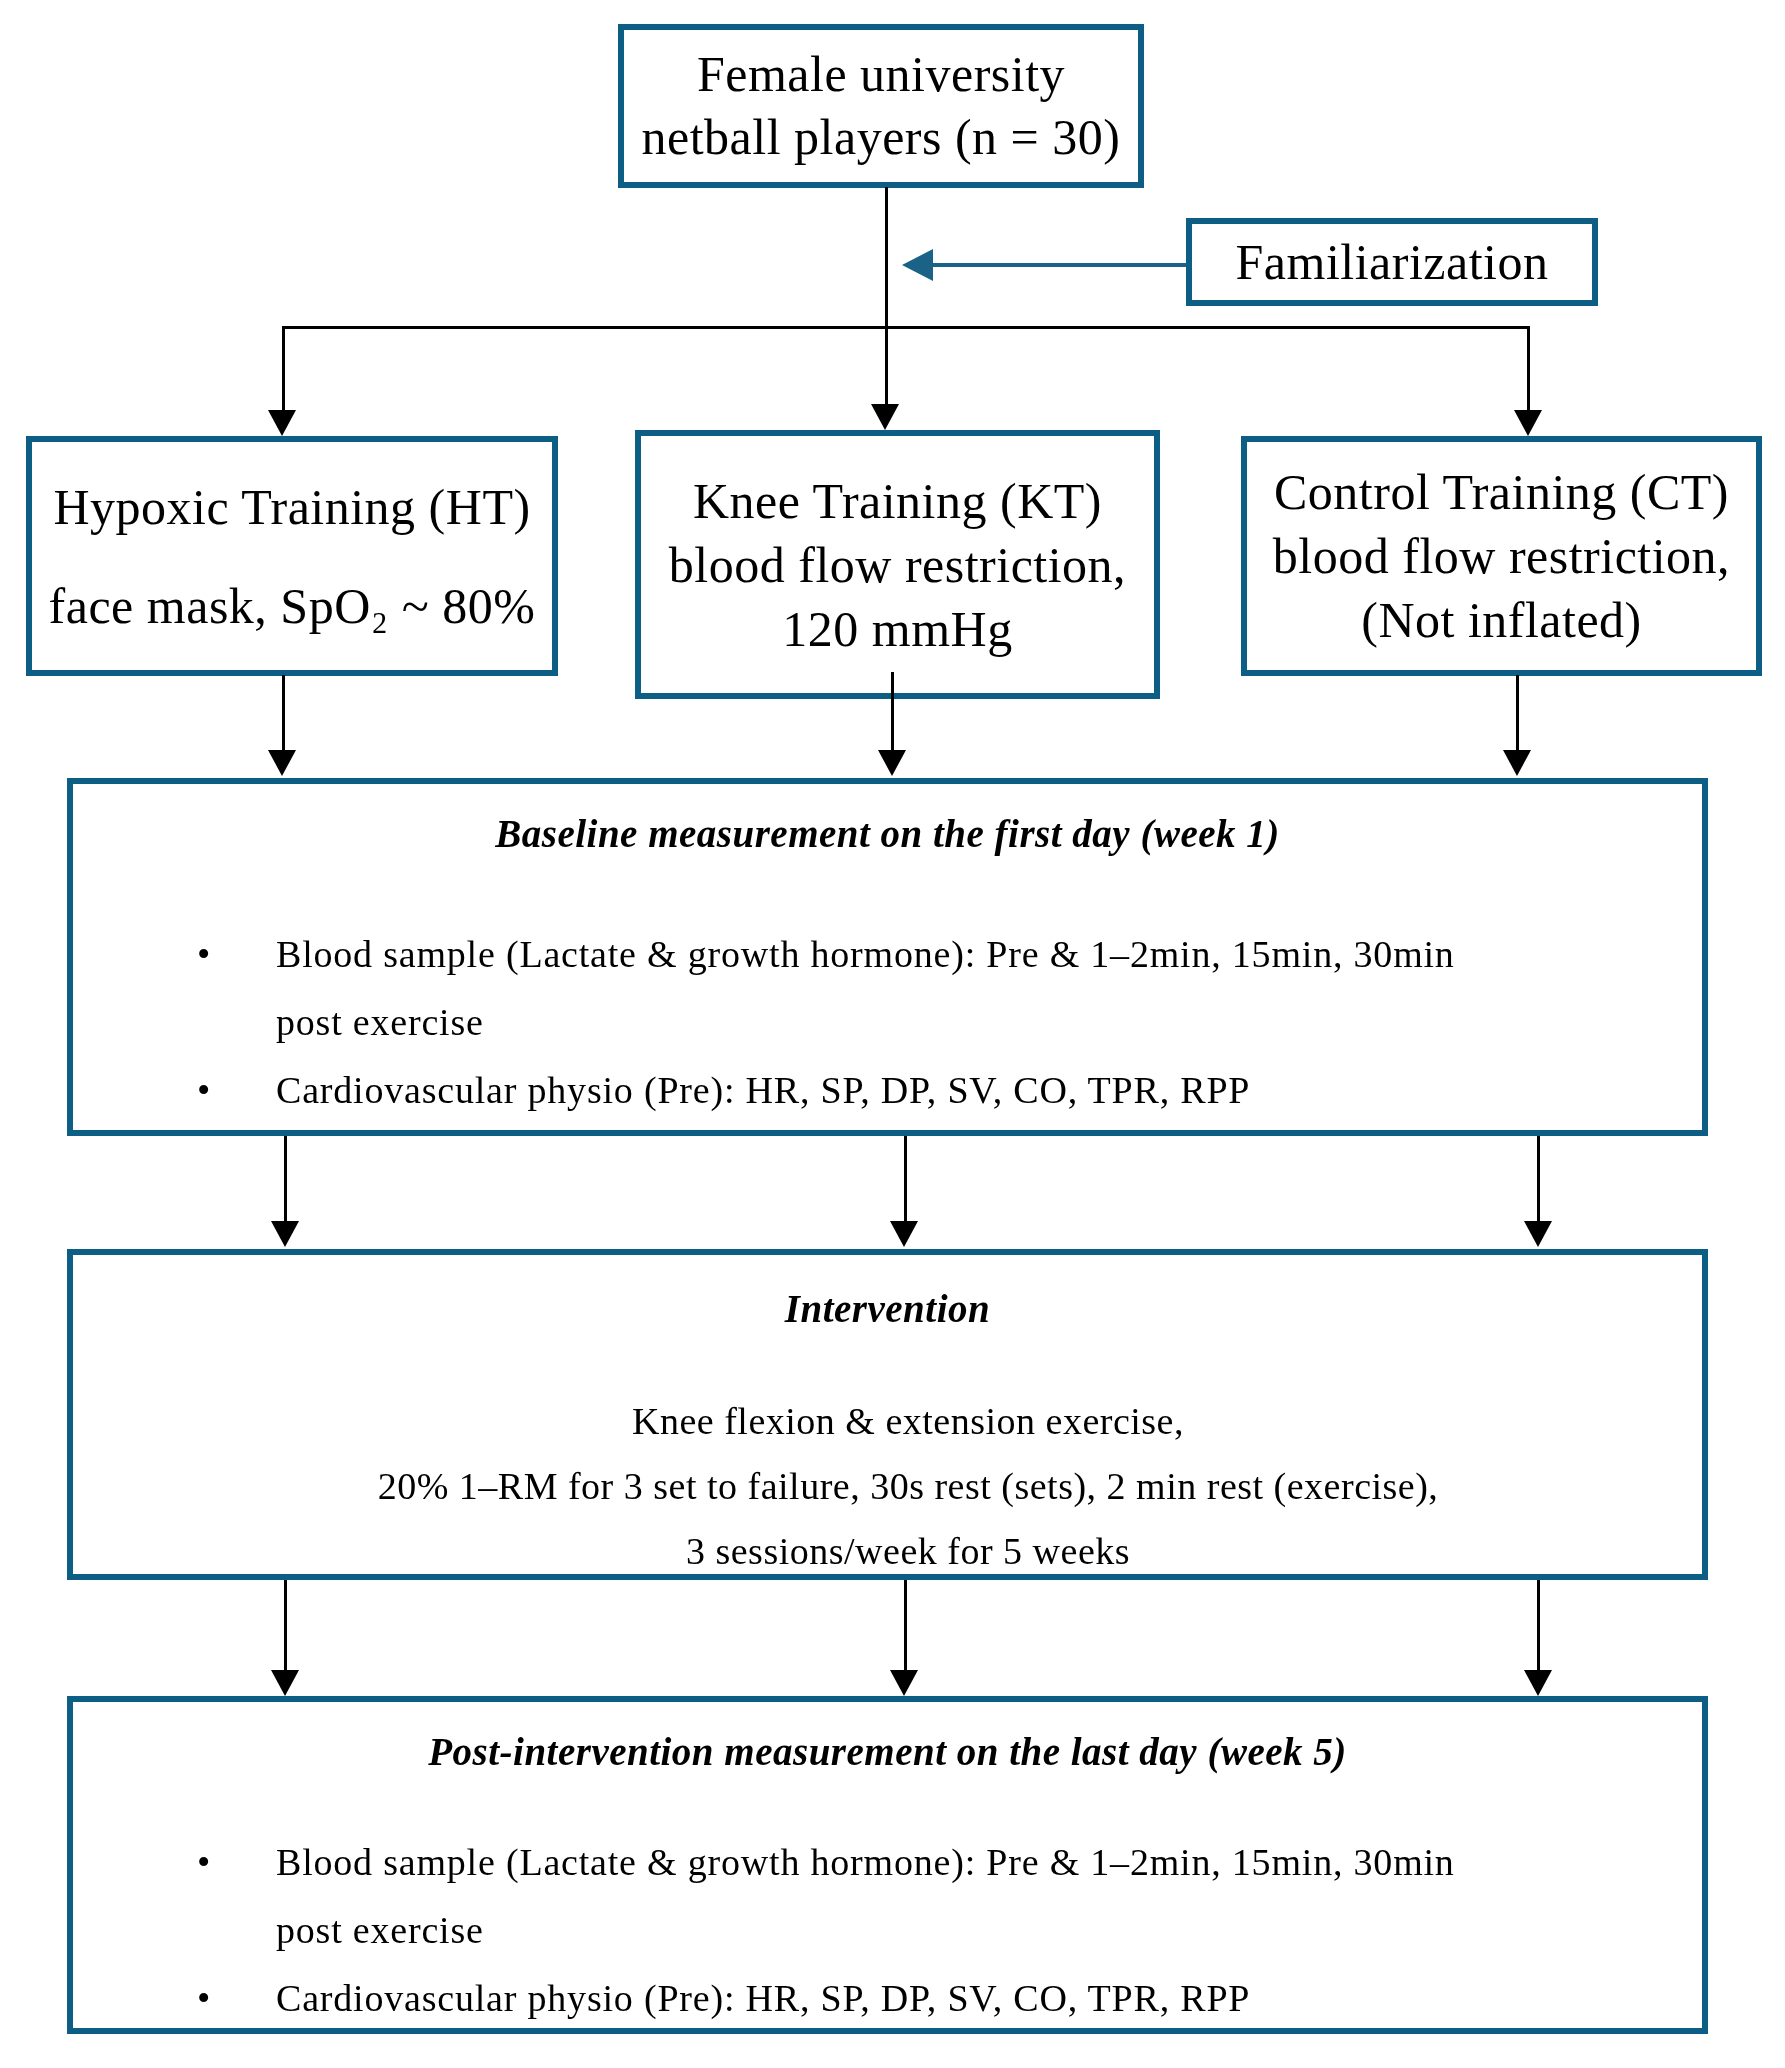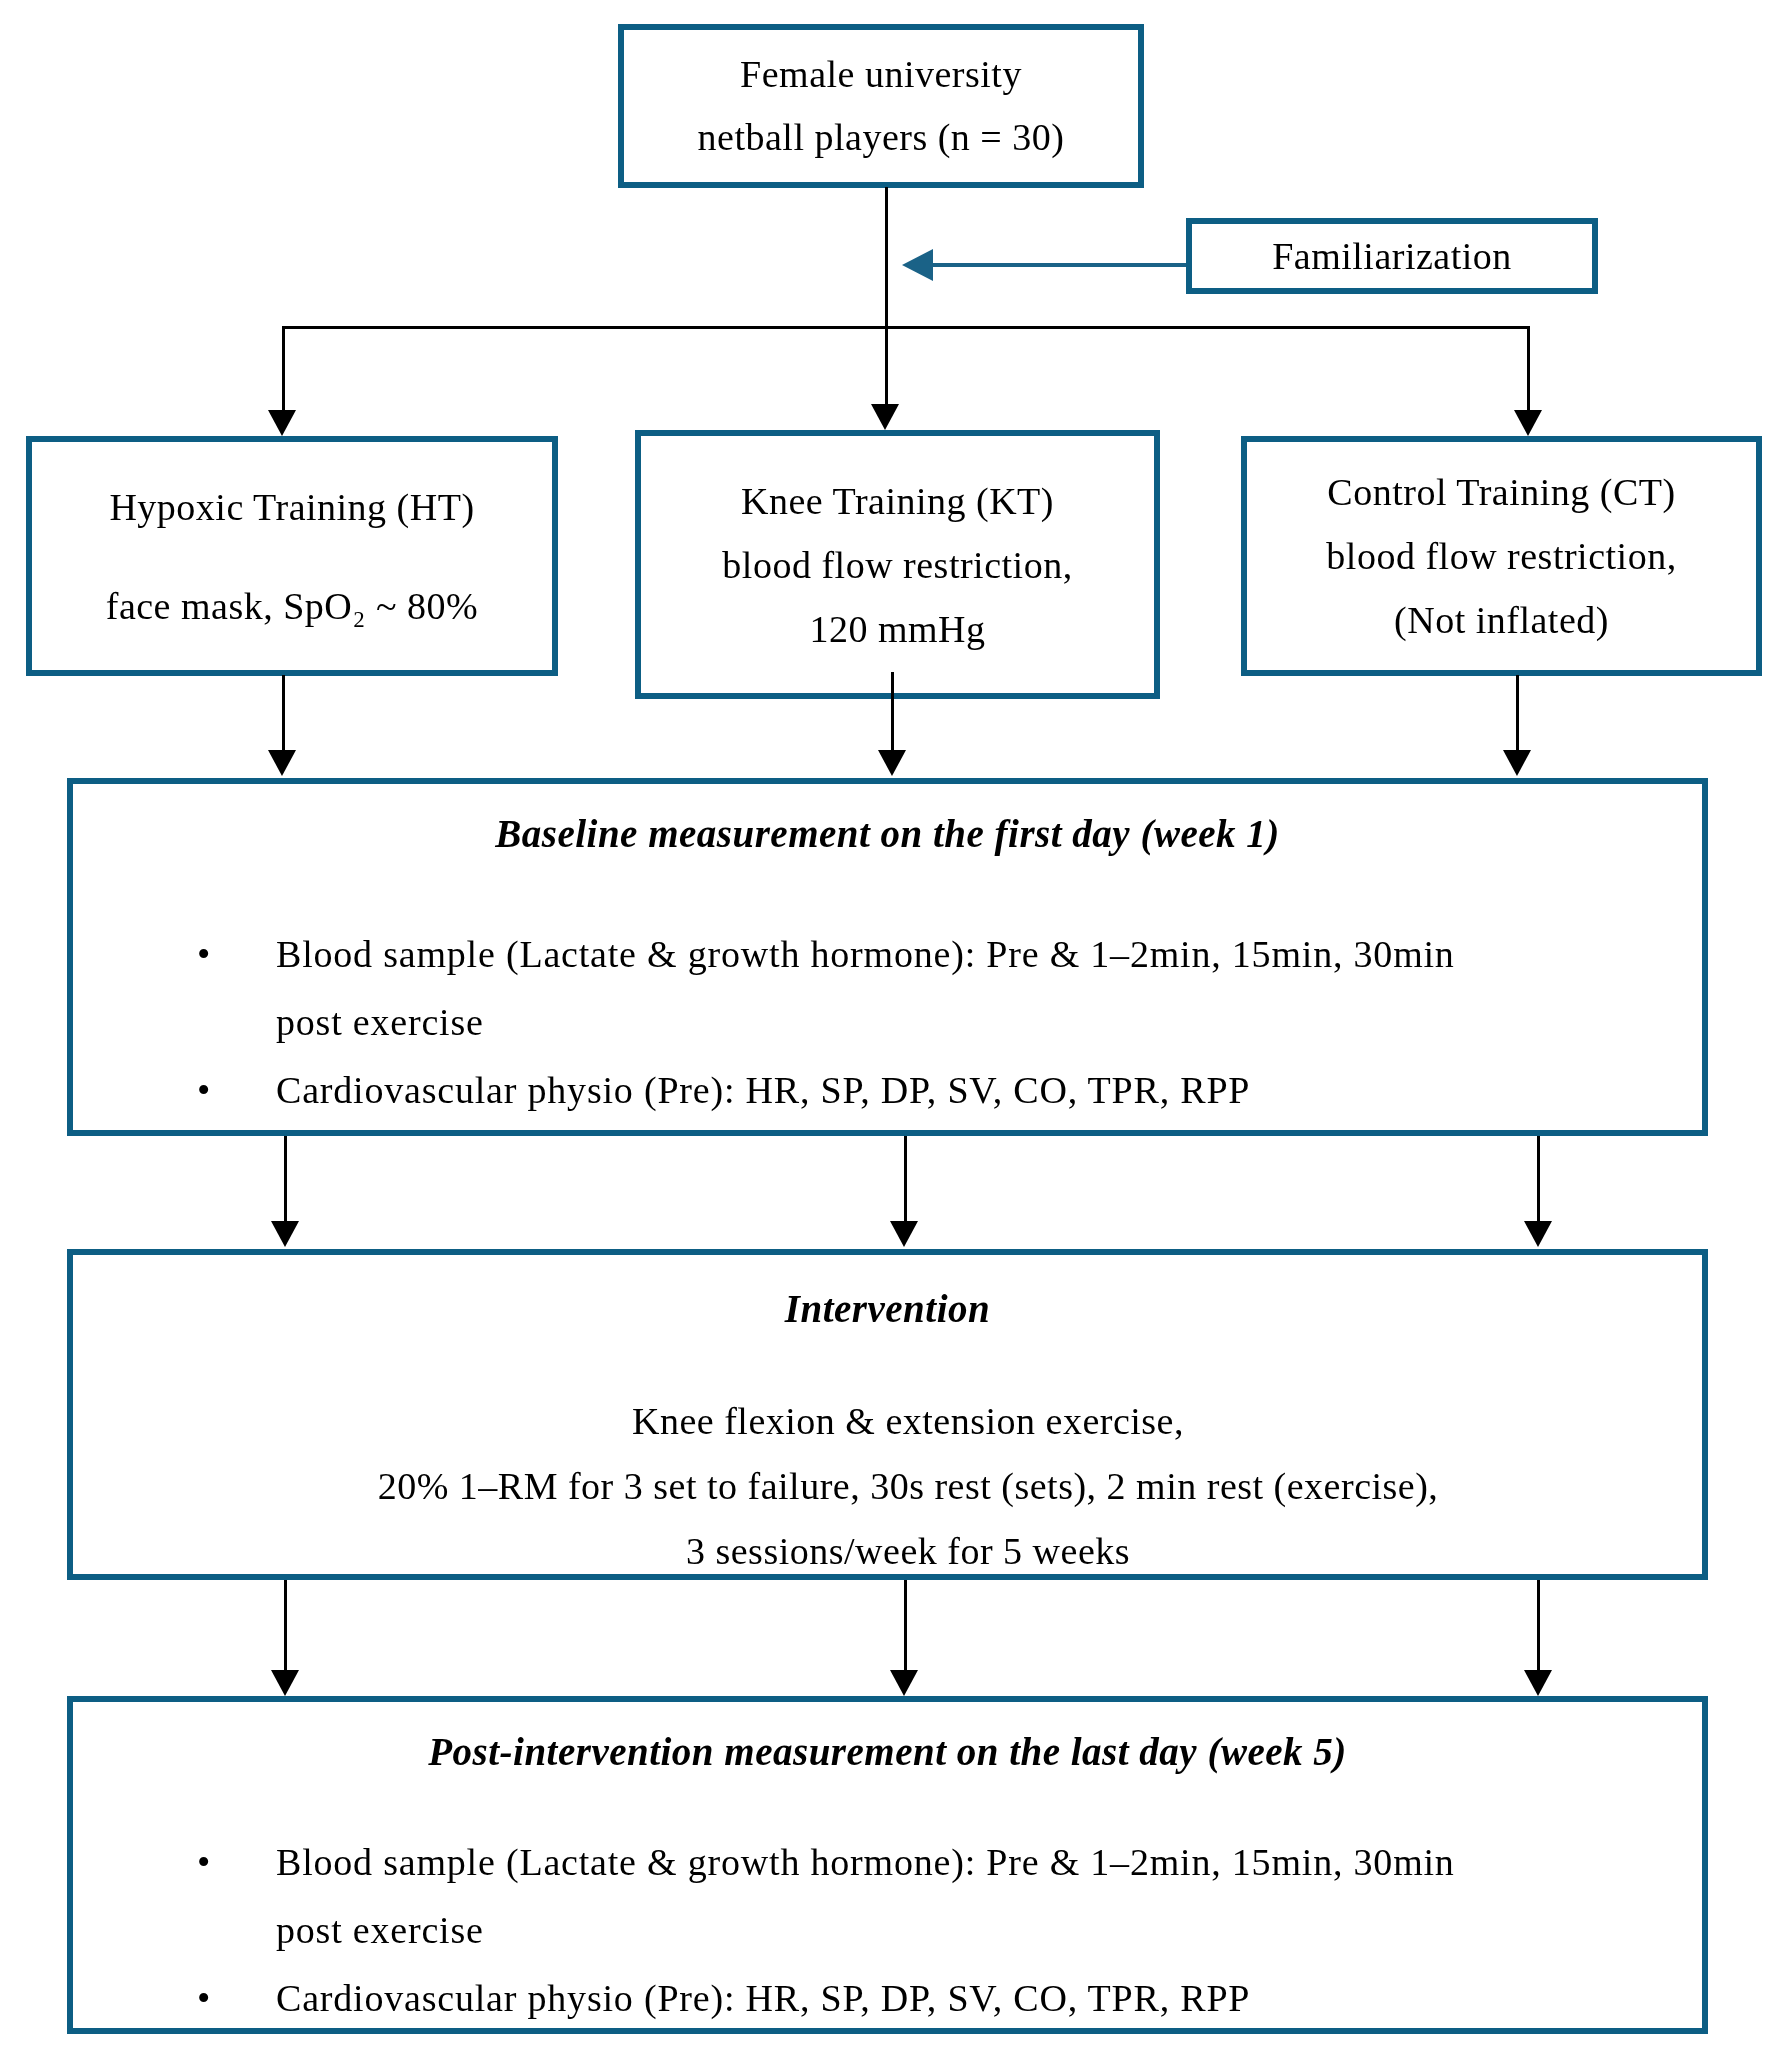--- a/index.html
+++ b/index.html
@@ -17,21 +17,21 @@
     background: #ffffff;
     border: 6.7px solid #0d5e84;
   }
   .centered {
     display: flex;
     flex-direction: column;
     justify-content: center;
     align-items: center;
     text-align: center;
   }
-  .line40 { font-size: 38px; letter-spacing: 0.5px; align-items: center; }
+  .line40 { font-size: 50px; letter-spacing: 0.5px; align-items: center; }
   .lh66 { line-height: 63px; }
   .lh74 { line-height: 70px; gap: 29px; }
   .lh67 { line-height: 64px; }
   .big-title {
     font-weight: bold;
     text-align: center;
     font-size: 39px;
     line-height: 46px;
     letter-spacing: 0.5px;
     font-style: italic;
@@ -66,21 +66,21 @@
 </head>
 <body>
 
 <div id="canvas">
 
   <div class="box centered line40 lh66" style="left:618px; top:24px; width:526px; height:164px;">
     <div>Female university</div>
     <div>netball players (n = 30)</div>
   </div>
 
-  <div class="box centered line40" style="left:1186px; top:218px; width:412px; height:76px;">
+  <div class="box centered line40" style="left:1186px; top:218px; width:412px; height:88px;">
     <div>Familiarization</div>
   </div>
 
   <div>
     <div class="teal-shaft" style="left:927px; top:263px; width:259px;"></div>
     <div class="head-left" style="left:902px; top:249px;"></div>
   </div>
 
   <div class="vline" style="left:885px; top:187px; height:142px;"></div>
 

